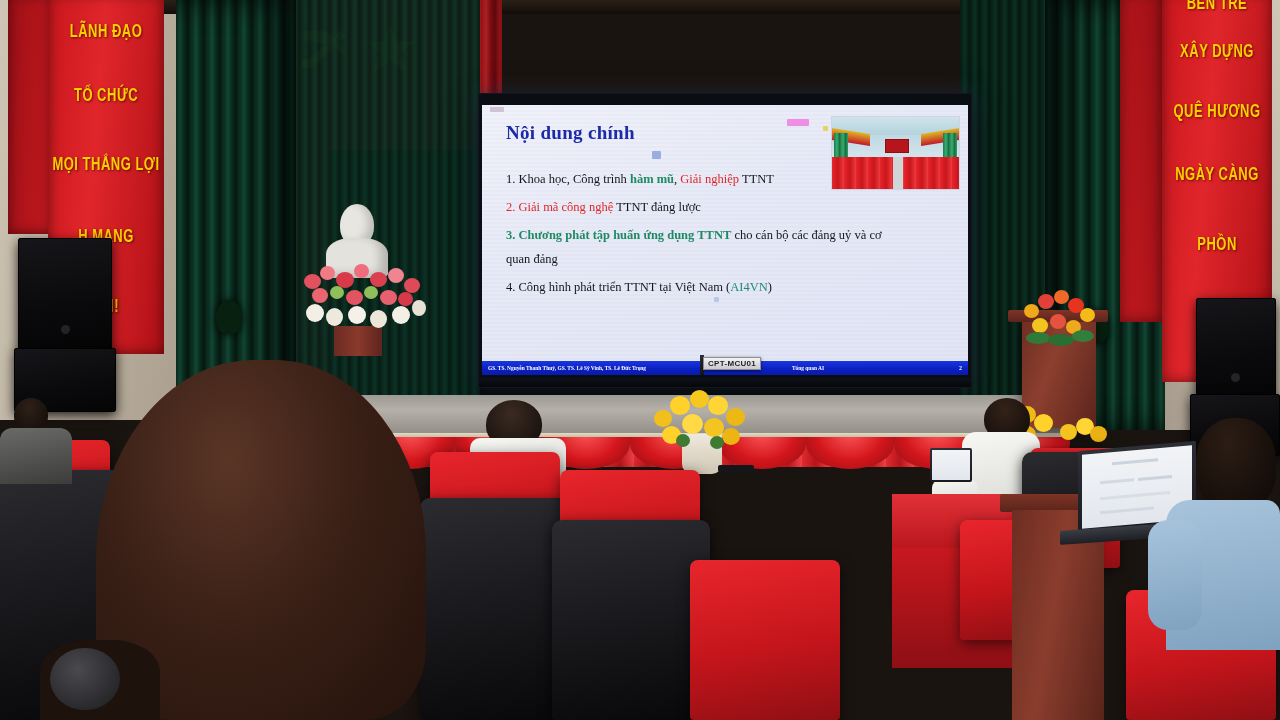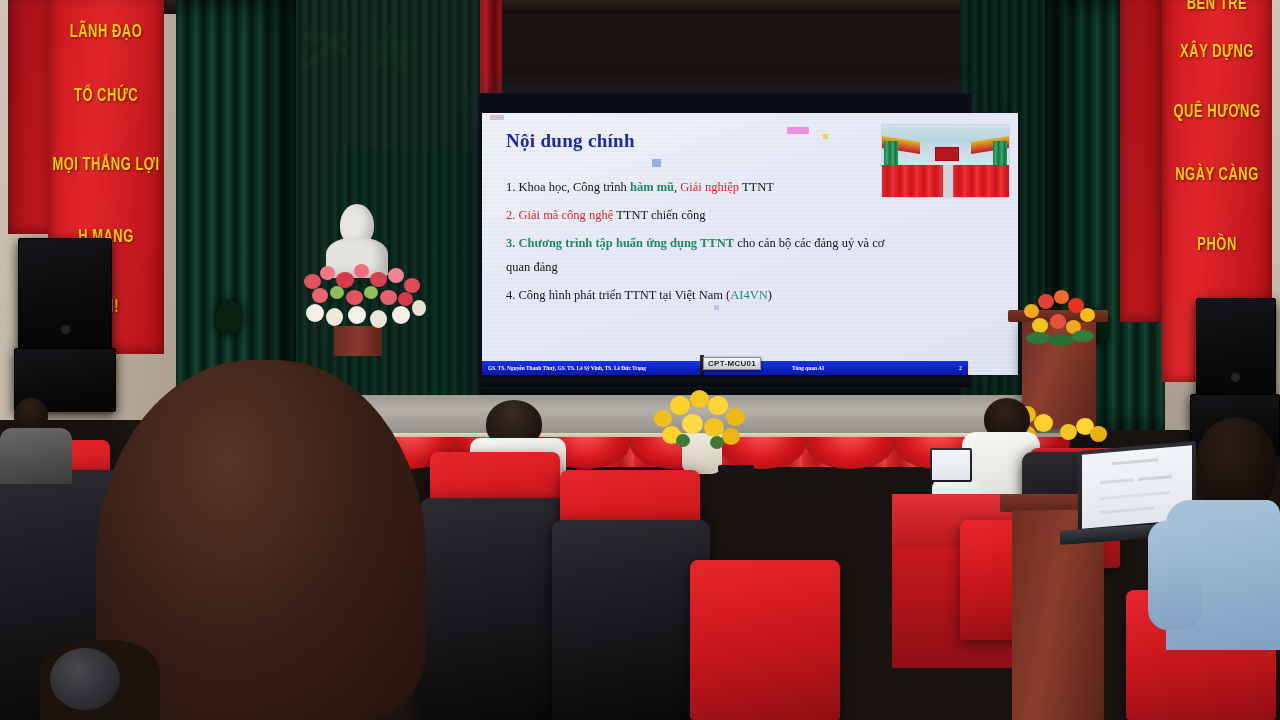--- a/index.html
+++ b/index.html
@@ -94,21 +94,21 @@
   .pedestal{background:linear-gradient(90deg,#6b2a22,#8a3a2c,#5d241d);}
 
   
   .petal{position:absolute;border-radius:50%;}
 
   
   #screen{left:478px;top:93px;width:492px;height:293px;
      background:#0a0d14;
      box-shadow:0 0 22px rgba(120,160,255,.16),0 8px 26px rgba(0,0,0,.8);
      border:1px solid #11161f;}
-  .slide{position:absolute;left:3px;top:19px;width:536px;height:262px;
+  .slide{position:absolute;left:3px;top:11px;width:486px;height:262px;
      background:
        repeating-linear-gradient(180deg,
           rgba(255,255,255,0) 0px,
           rgba(170,180,215,.13) 2px,
           rgba(255,255,255,0) 4px),
        linear-gradient(160deg,#f3f4fb 0%,#e9ebf7 40%,#e3e6f5 100%);
      overflow:hidden;}
   .slide-title{position:absolute;left:24px;top:17px;
      font-family:"Liberation Serif",serif;font-weight:bold;font-size:19px;
      color:#1c2aa8;letter-spacing:.3px;}
@@ -323,22 +323,22 @@
         <div class="thumb-banner" style="right:0;top:14px;width:38px;transform:skewY(-9deg);"></div>
         <div class="thumb-greenc" style="left:2px;"></div>
         <div class="thumb-greenc" style="right:2px;"></div>
         <div class="thumb-stagebox"></div>
         <div class="thumb-chairs"></div>
         <div class="thumb-aisle"></div>
       </div>
 
       <div id="bullets-root">
           <div class="bullet" style="left: 24px; top: 68px;"><span>1.</span><span class=""> Khoa học, Công trình </span><span class="b-green">hàm mũ</span><span class="">, </span><span class="b-red">Giải nghiệp</span><span class=""> TTNT</span></div>
-          <div class="bullet" style="left: 24px; top: 96px;"><span class="b-red">2.</span><span class="b-red"> Giải mã công nghệ</span><span class=""> TTNT chiến công</span></div>
-          <div class="bullet" style="left: 24px; top: 124px;"><span class="b-green">3.</span><span class="b-green"> Chương trình tập huấn ứng dụng TTNT</span><span class=""> cho cán bộ các đảng uỷ và cơ</span></div>
+          <div class="bullet" style="left: 24px; top: 96px;"><span class="b-red">2.</span><span class="b-red"> Giải mã công nghệ</span><span class=""> TTNT đảng lược</span></div>
+          <div class="bullet" style="left: 24px; top: 124px;"><span class="b-green">3.</span><span class="b-green"> Chương phát tập huấn ứng dụng TTNT</span><span class=""> cho cán bộ các đảng uỷ và cơ</span></div>
           <div class="bullet" style="left: 24px; top: 148px;"><span class="">quan đảng</span></div>
           <div class="bullet" style="left: 24px; top: 176px;"><span>4.</span><span class=""> Công hình phát triển TTNT tại Việt Nam (</span><span class="b-teal">AI4VN</span><span class="">)</span></div>
         </div>
     </div>
 
     <div class="slide-band">
       <div class="band-authors">GS. TS. Nguyễn Thanh Thuỷ, GS. TS. Lê Sỹ Vinh, TS. Lê Đức Trọng</div>
       <div class="band-center">Tổng quan AI</div>
       <div class="band-page">2</div>
     </div>

